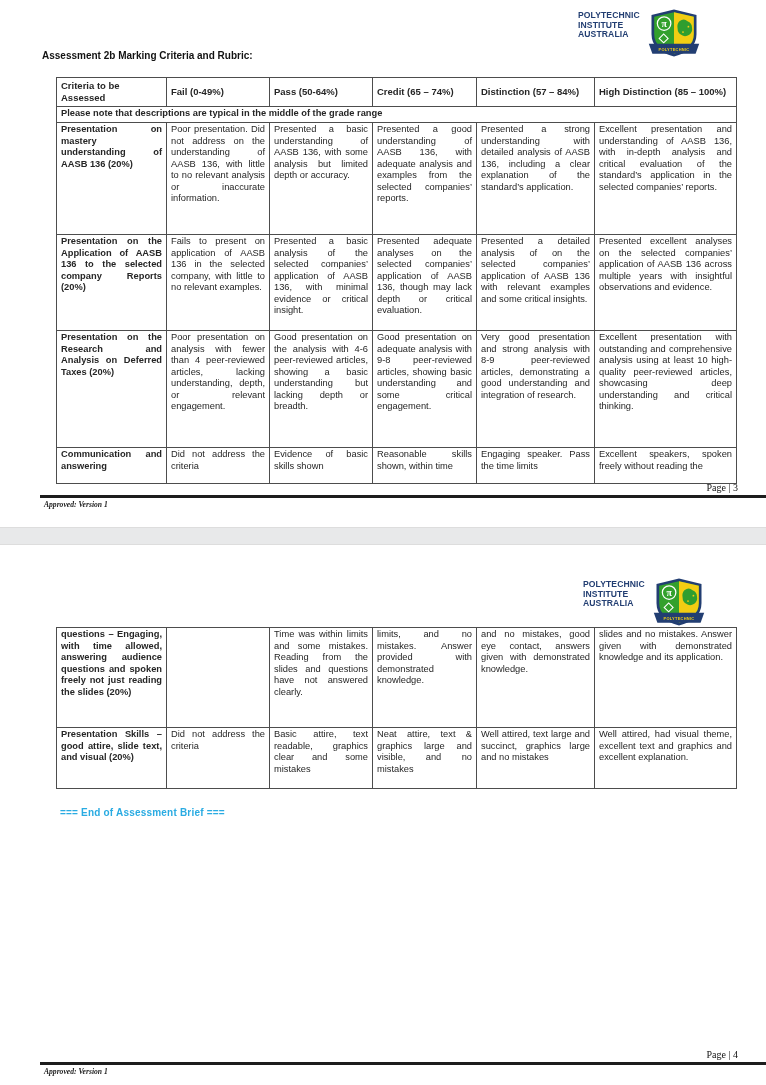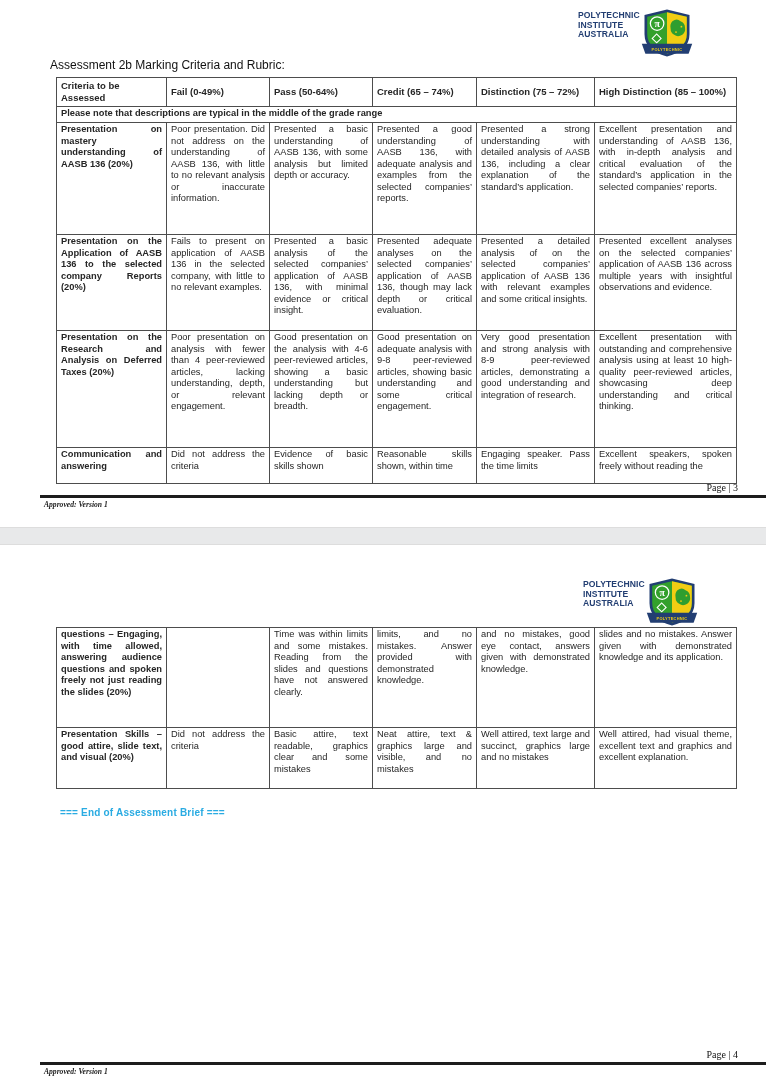--- a/index.html
+++ b/index.html
@@ -6,29 +6,29 @@
   body {
     width:766px; height:1085px; position:relative; background:#fff;
     font-family:"Liberation Sans", sans-serif; overflow:hidden;
   }
   .page { position:absolute; left:0; width:766px; background:#fff; }
   .page-3 { top:0; height:527px; }
   .page-sep { position:absolute; left:0; top:527px; width:766px; height:18px; background:#e8e9ea; border-top:1px solid #dddddd; border-bottom:1px solid #dddddd; box-sizing:border-box; }
   .page-4 { top:545px; height:540px; }
 
   
-  .logo { position:absolute; display:flex; align-items:flex-start; }
+  .logo { position:absolute; display:flex; align-items:flex-start; gap:7px; }
   .page-3 .logo { left:578px; top:8px; }
   .page-4 .logo { left:583px; top:32px; }
   .logo-text { font-weight:bold; font-size:8.6px; line-height:1.12; color:#223e72; padding-top:3px; letter-spacing:.1px; }
   .logo-text span { display:block; }
   .shield { width:54px; height:50px; }
 
   
-  .doc-title { position:absolute; left:42px; top:50px; margin:8px; font-size:12px; font-weight:normal; color:#121212; }
+  .doc-title { position:absolute; left:42px; top:50px; margin:0; font-size:10px; font-weight:bold; color:#121212; }
 
   
   table.rubric { position:absolute; left:56px; width:680px; border-collapse:collapse; table-layout:fixed; font-size:9.3px; line-height:1.24; color:#262626; }
   .page-3 table.rubric { top:77px; }
   .page-4 table.rubric { top:82px; }
   .rubric th, .rubric td { border:1px solid #4d4d4d; padding:1px 4px; vertical-align:top; overflow:hidden; }
   .rubric th { font-weight:bold; text-align:left; vertical-align:middle; font-size:9.5px; }
   .rubric td { text-align:justify; }
   .rubric td.crit { font-weight:bold; }
   .rubric tr.noterow td { font-weight:bold; text-align:left; }
@@ -82,21 +82,21 @@
       <col style="width:104px">
         <col style="width:118px">
         <col style="width:142px">
     </colgroup>
     <tbody>
         <tr style="height:29px">
       <th>Criteria to be Assessed</th>
       <th>Fail (0-49%)</th>
       <th>Pass (50-64%)</th>
       <th>Credit (65 – 74%)</th>
-      <th>Distinction (75 – 72%)</th>
+      <th>Distinction (57 – 84%)</th>
       <th>High Distinction (85 – 100%)</th>
     </tr>
     <tr class="noterow" style="height:16px">
       <td colspan="6">Please note that descriptions are typical in the middle of the grade range</td>
     </tr>
     <tr style="height:112px">
       <td class="crit">Presentation on mastery understanding of AASB 136 (20%)</td>
       <td>Poor presentation. Did not address on the understanding of AASB 136, with little to no relevant analysis or inaccurate information.</td>
       <td>Presented a basic understanding of AASB 136, with some analysis but limited depth or accuracy.</td>
       <td>Presented a good understanding of AASB 136, with adequate analysis and examples from the selected companies’ reports.</td>

